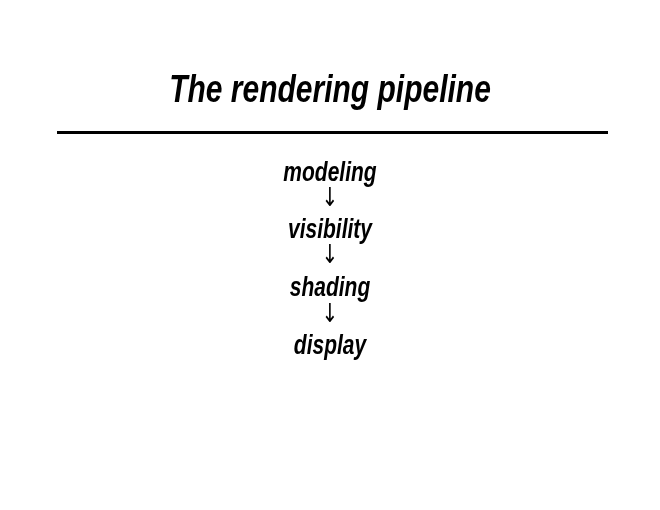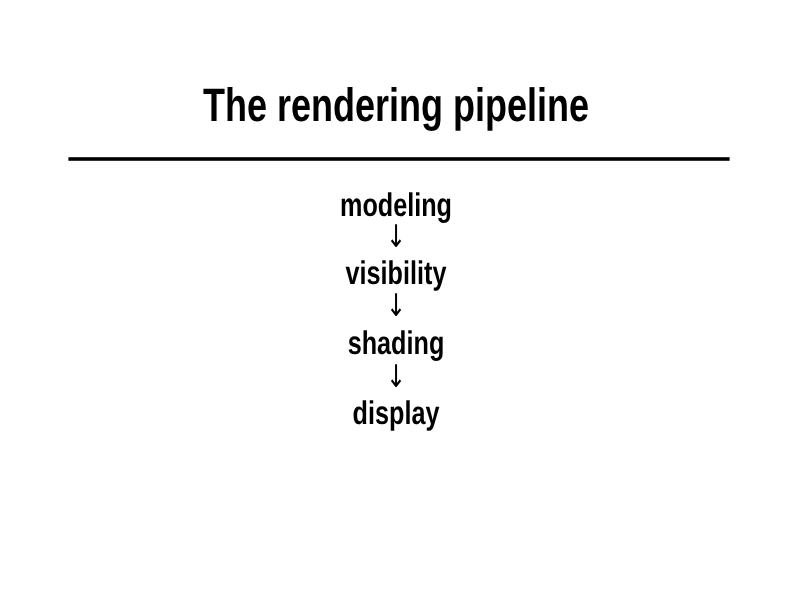--- a/index.html
+++ b/index.html
@@ -7,20 +7,21 @@
     padding: 0;
   }
   .slide {
     position: relative;
     width: 660px;
     height: 510px;
     background: #ffffff;
     color: #000000;
     font-family: "Liberation Sans", sans-serif;
     overflow: hidden;
+    font-style: italic;
   }
   .row {
     position: absolute;
     left: 0;
     width: 660px;
     text-align: center;
     line-height: 1;
     white-space: nowrap;
     transform: scaleY(1.3);   
     transform-origin: 50% 50%;

